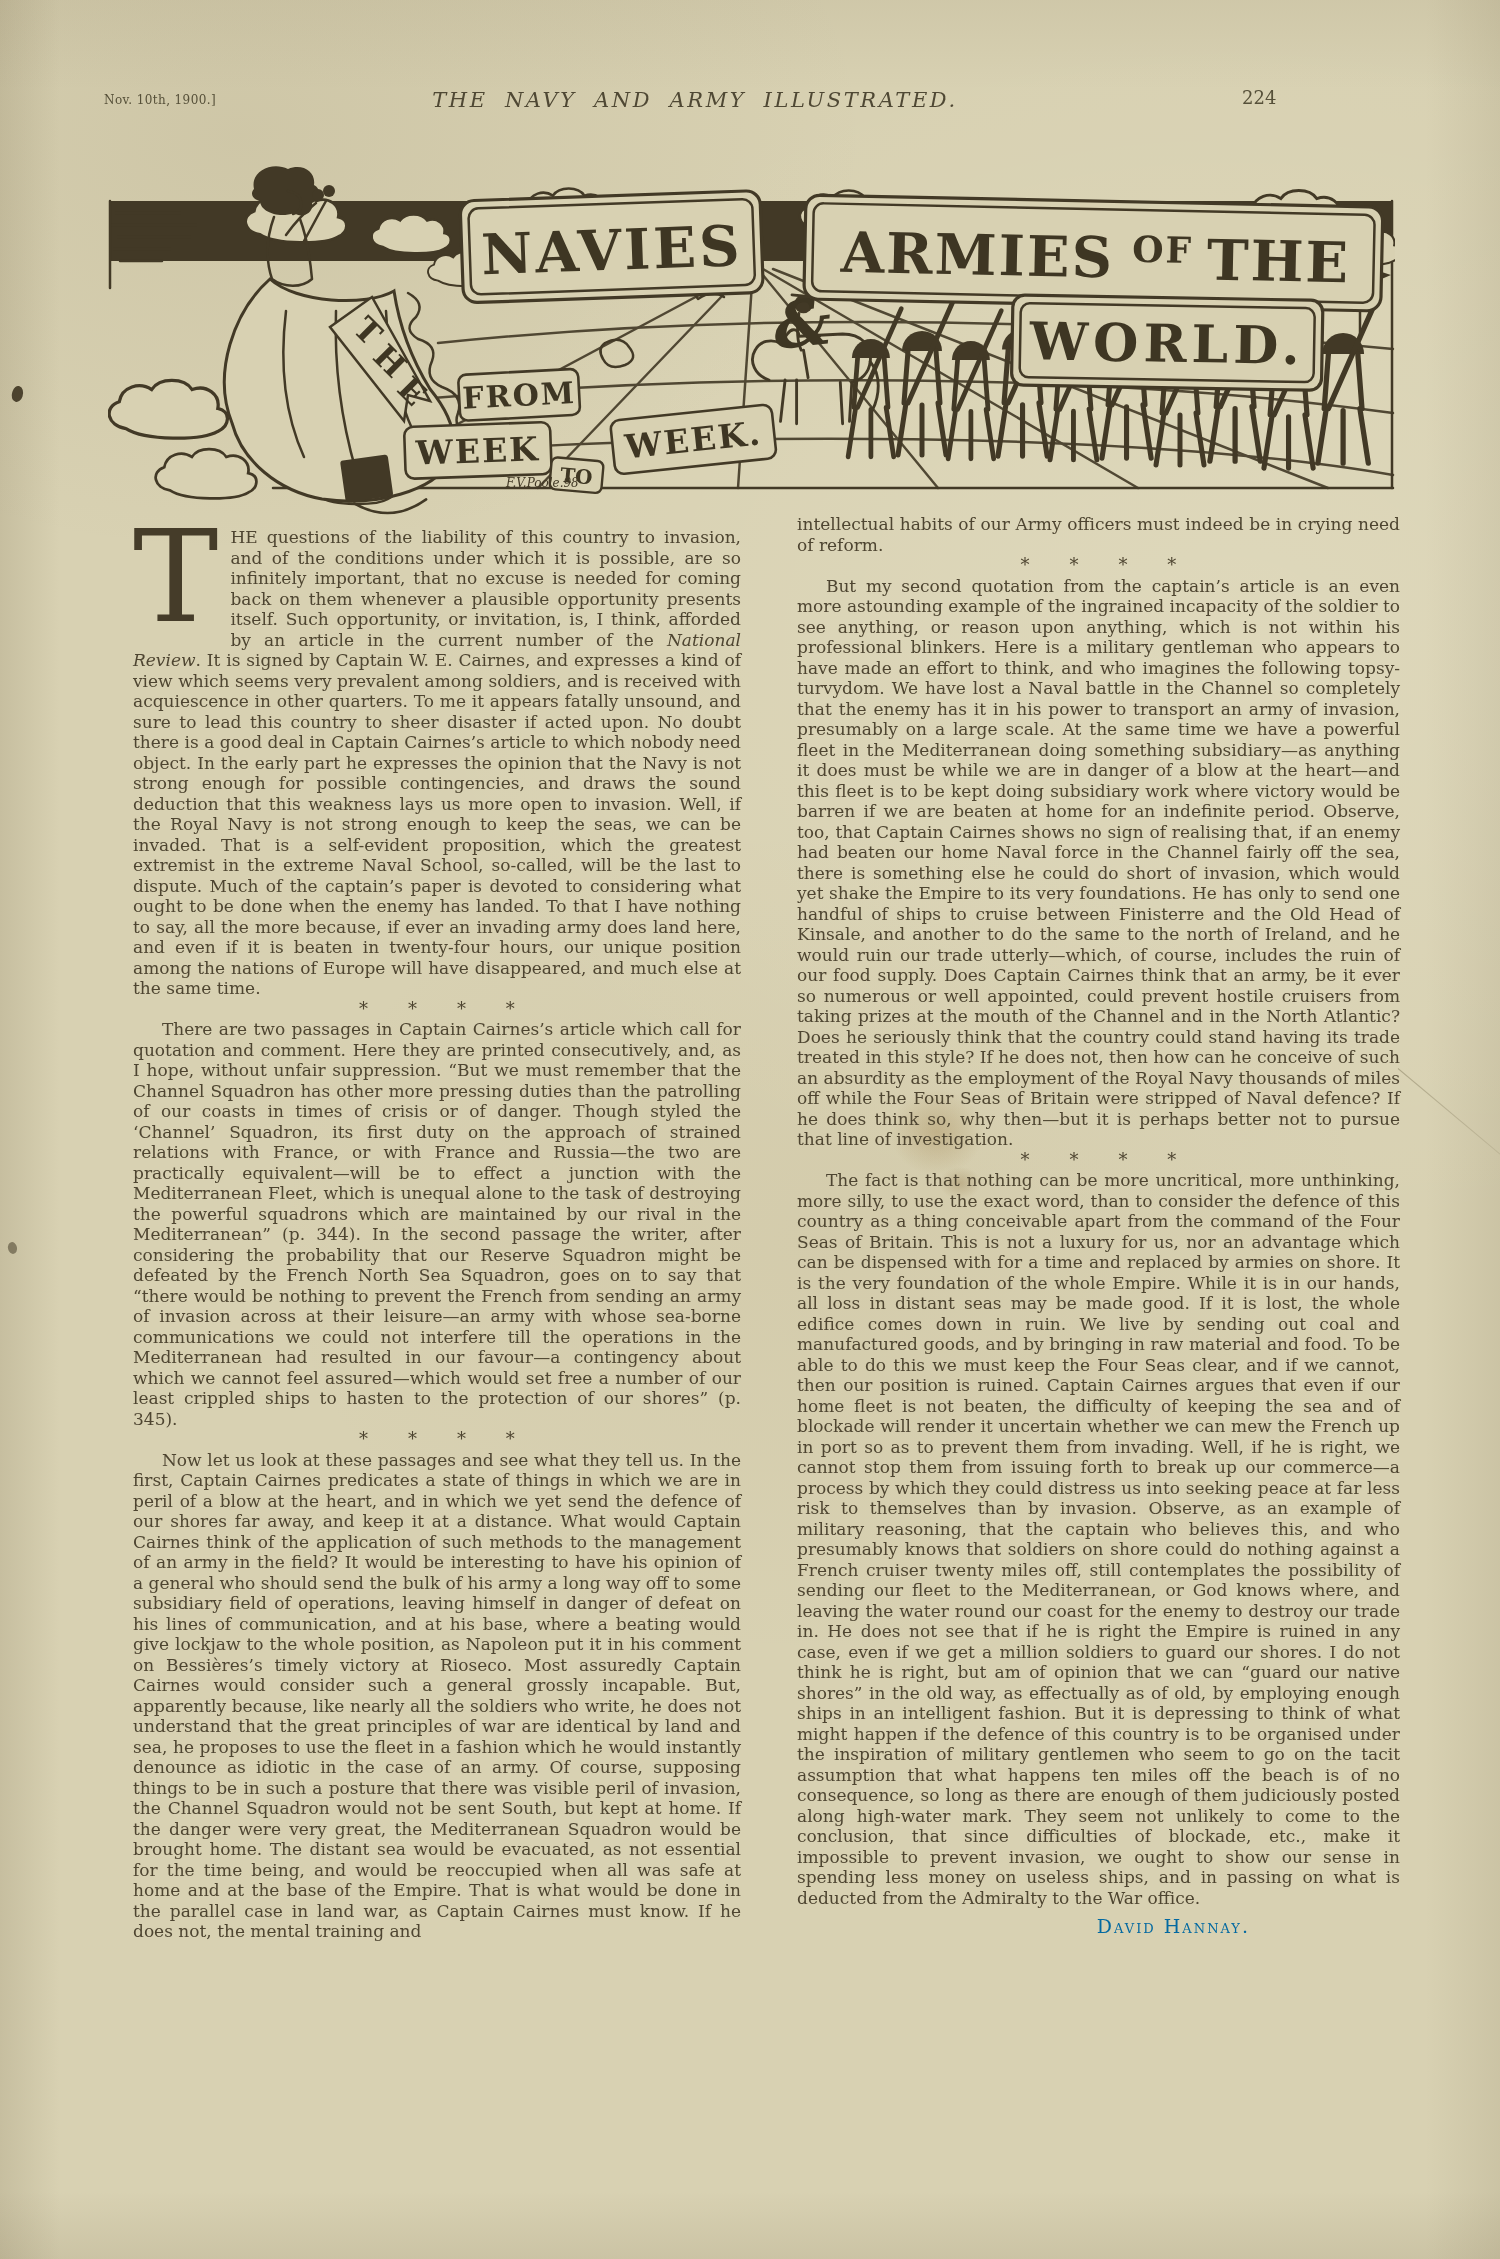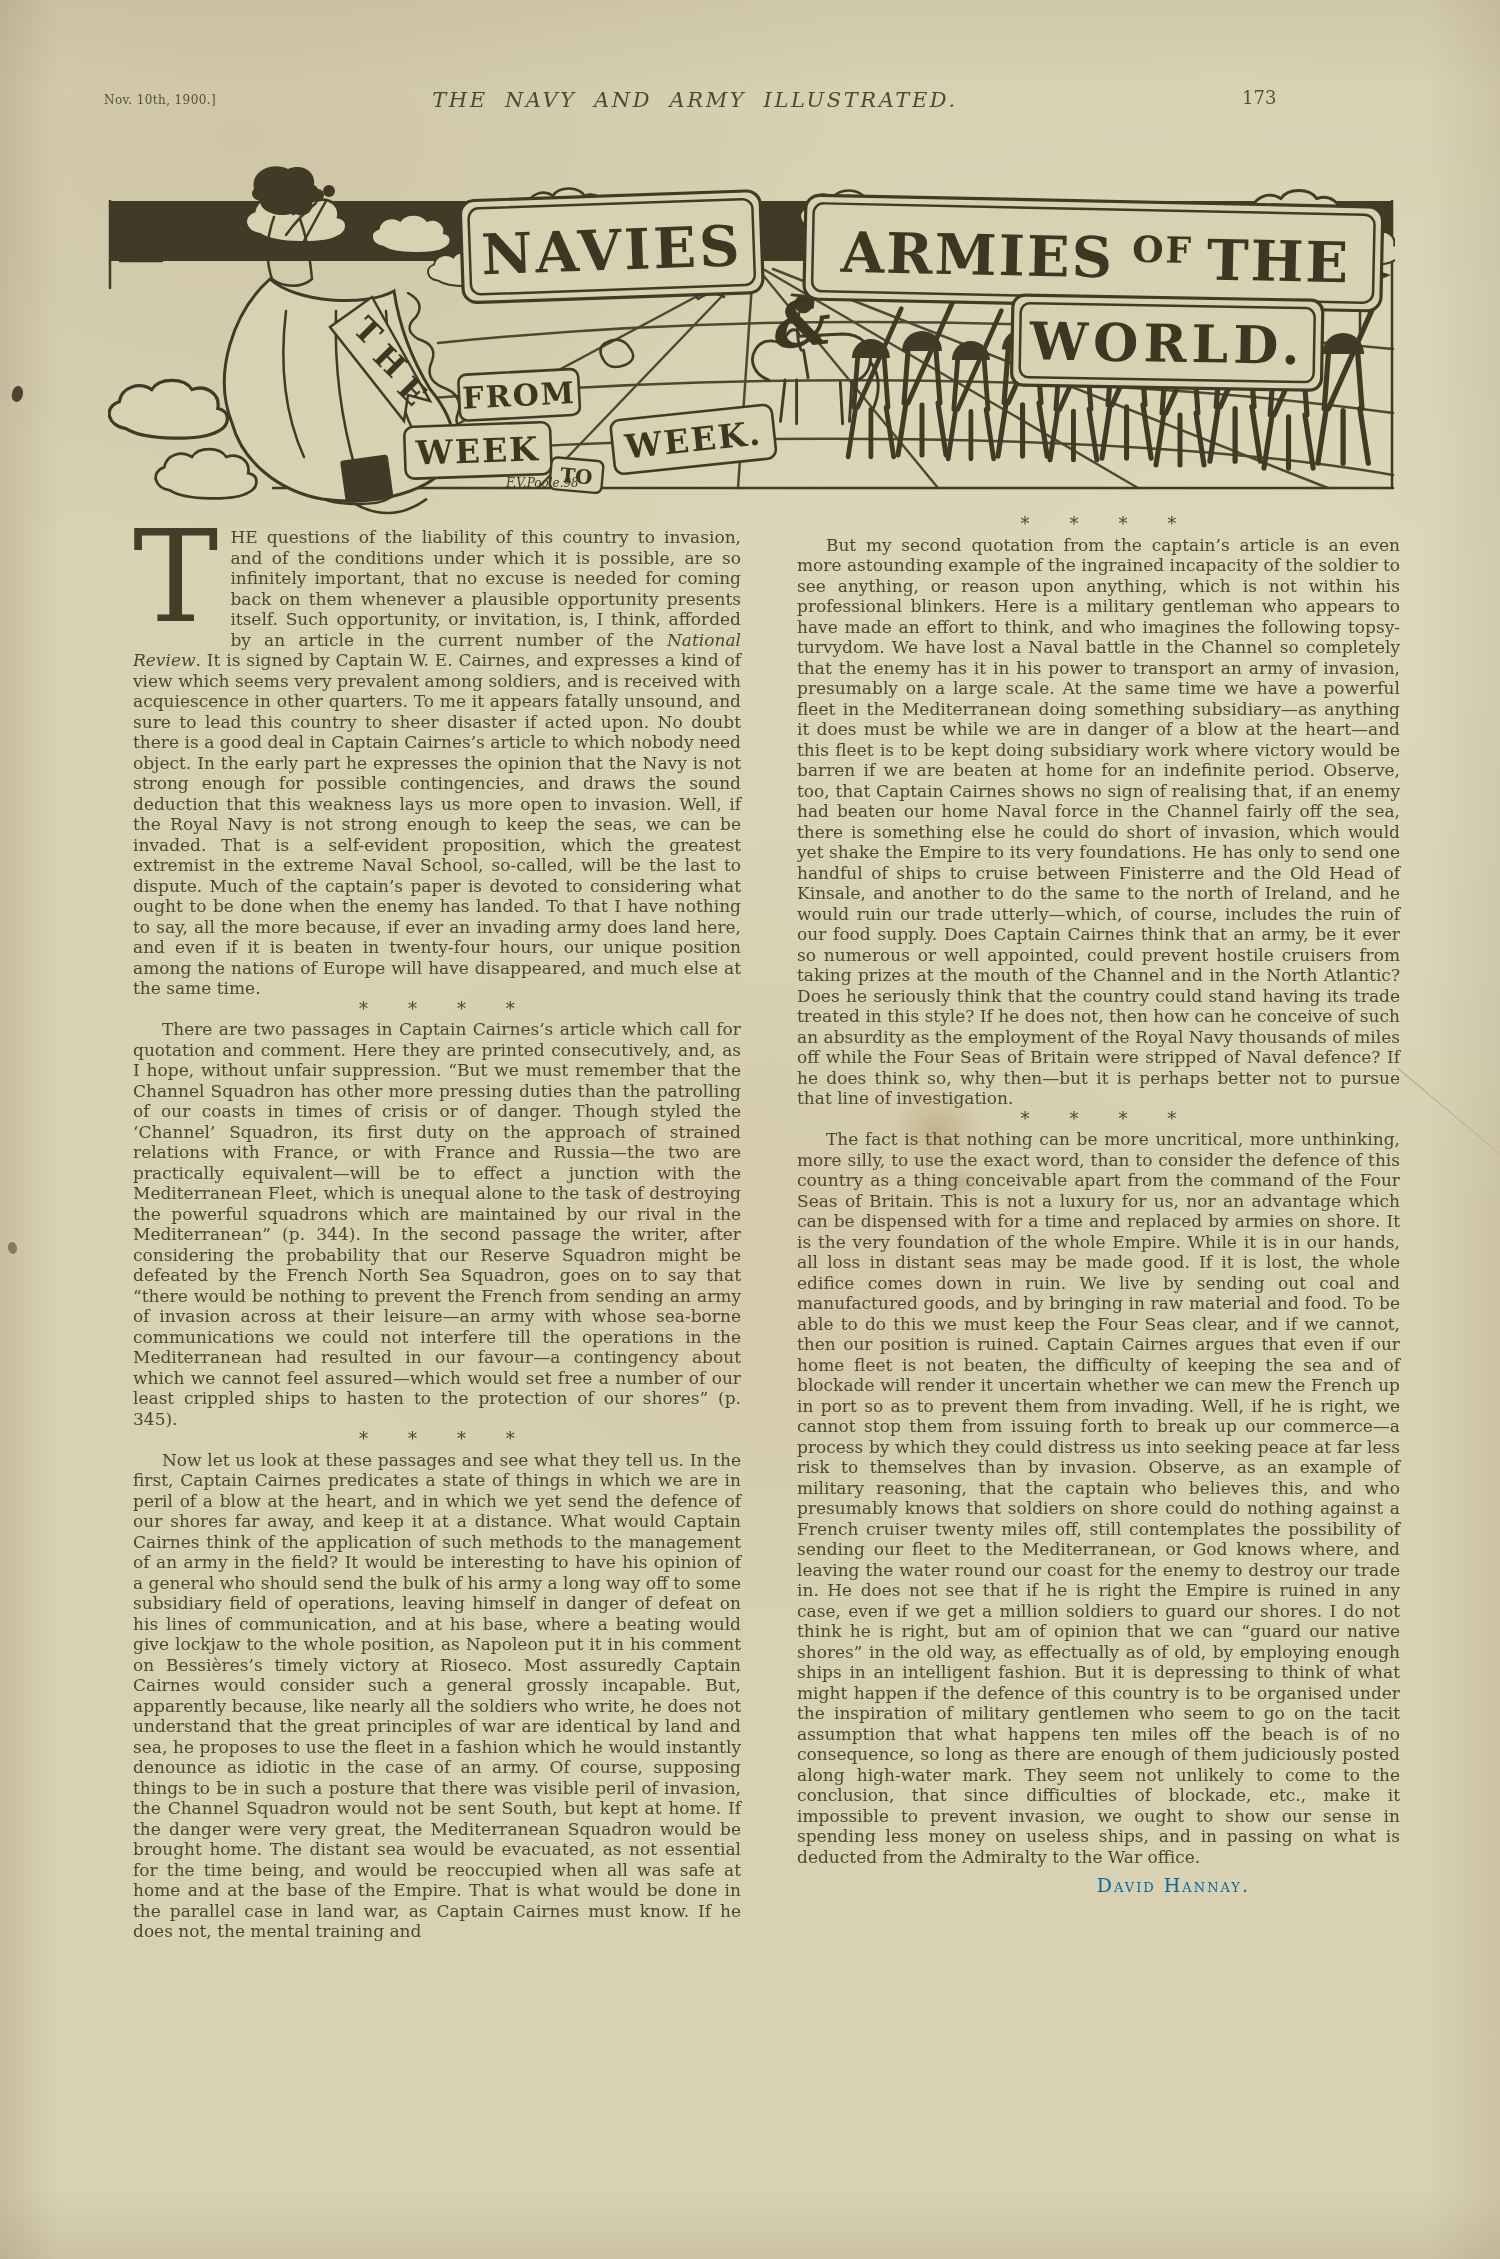--- a/index.html
+++ b/index.html
@@ -60,21 +60,21 @@
 
 <div class="paper-tone"></div>
 <div class="stain-a"></div>
 <div class="stain-b"></div>
 <div class="fleck-a"></div>
 <div class="fleck-b"></div>
 <div class="crease"></div>
 
 <div class="hdr-date">Nov. 10th, 1900.]</div>
 <div class="hdr-title">THE NAVY AND ARMY ILLUSTRATED.</div>
-<div class="hdr-page">173</div>
+<div class="hdr-page">224</div>
 
 <svg class="banner" width="1287" height="380" viewBox="0 0 1287 380">
   <defs>
     <path id="cloud" d="M0,22 C-14,20 -17,6 -5,2 C-3,-9 10,-13 19,-7 C25,-16 43,-16 49,-7 C60,-11 70,-3 68,7 C78,9 77,20 68,24 C56,31 14,31 0,22 Z"></path>
     <g id="soldier">
       <path class="ink-fill" d="M1,10 a10,10 0 0 1 20,0 l-20,0 z"></path>
       <path class="ink" stroke-width="2.2" d="M4,10 l-2,26 M18,10 l2,26 M3,36 l-4,26 M19,36 l4,26 M11,37 l0,25"></path>
       <path class="ink" stroke-width="2.2" d="M27,-16 l-23,52"></path>
     </g>
   </defs>
@@ -222,18 +222,19 @@
 
 <div class="col col-left">
   <p class="noindent"><span class="dropcap">T</span><span>HE questions of the liability of this country to invasion, and of the conditions under which it is possible, are so infinitely important, that no excuse is needed for coming back on them whenever a plausible opportunity presents itself. Such opportunity, or invitation, is, I think, afforded by an article in the current number of the </span><span class="it">National Review</span><span>. It is signed by Captain W. E. Cairnes, and expresses a kind of view which seems very prevalent among soldiers, and is received with acquiescence in other quarters. To me it appears fatally unsound, and sure to lead this country to sheer disaster if acted upon. No doubt there is a good deal in Captain Cairnes’s article to which nobody need object. In the early part he expresses the opinion that the Navy is not strong enough for possible contingencies, and draws the sound deduction that this weakness lays us more open to invasion. Well, if the Royal Navy is not strong enough to keep the seas, we can be invaded. That is a self-evident proposition, which the greatest extremist in the extreme Naval School, so-called, will be the last to dispute. Much of the captain’s paper is devoted to considering what ought to be done when the enemy has landed. To that I have nothing to say, all the more because, if ever an invading army does land here, and even if it is beaten in twenty-four hours, our unique position among the nations of Europe will have disappeared, and much else at the same time.</span></p>
   <p class="sep">* * * *</p>
   <p>There are two passages in Captain Cairnes’s article which call for quotation and comment. Here they are printed consecutively, and, as I hope, without unfair suppression. “But we must remember that the Channel Squadron has other more pressing duties than the patrolling of our coasts in times of crisis or of danger. Though styled the ‘Channel’ Squadron, its first duty on the approach of strained relations with France, or with France and Russia—the two are practically equivalent—will be to effect a junction with the Mediterranean Fleet, which is unequal alone to the task of destroying the powerful squadrons which are maintained by our rival in the Mediterranean” (p. 344). In the second passage the writer, after considering the probability that our Reserve Squadron might be defeated by the French North Sea Squadron, goes on to say that “there would be nothing to prevent the French from sending an army of invasion across at their leisure—an army with whose sea-borne communications we could not interfere till the operations in the Mediterranean had resulted in our favour—a contingency about which we cannot feel assured—which would set free a number of our least crippled ships to hasten to the protection of our shores” (p. 345).</p>
   <p class="sep">* * * *</p>
   <p>Now let us look at these passages and see what they tell us. In the first, Captain Cairnes predicates a state of things in which we are in peril of a blow at the heart, and in which we yet send the defence of our shores far away, and keep it at a distance. What would Captain Cairnes think of the application of such methods to the management of an army in the field? It would be interesting to have his opinion of a general who should send the bulk of his army a long way off to some subsidiary field of operations, leaving himself in danger of defeat on his lines of communication, and at his base, where a beating would give lockjaw to the whole position, as Napoleon put it in his comment on Bessières’s timely victory at Rioseco. Most assuredly Captain Cairnes would consider such a general grossly incapable. But, apparently because, like nearly all the soldiers who write, he does not understand that the great principles of war are identical by land and sea, he proposes to use the fleet in a fashion which he would instantly denounce as idiotic in the case of an army. Of course, supposing things to be in such a posture that there was visible peril of invasion, the Channel Squadron would not be sent South, but kept at home. If the danger were very great, the Mediterranean Squadron would be brought home. The distant sea would be evacuated, as not essential for the time being, and would be reoccupied when all was safe at home and at the base of the Empire. That is what would be done in the parallel case in land war, as Captain Cairnes must know. If he does not, the mental training and</p>
 </div>
 
 <div class="col col-right">
+  <p class="noindent">intellectual habits of our Army officers must indeed be in crying need of reform.</p>
   <p class="sep">* * * *</p>
   <p>But my second quotation from the captain’s article is an even more astounding example of the ingrained incapacity of the soldier to see anything, or reason upon anything, which is not within his professional blinkers. Here is a military gentleman who appears to have made an effort to think, and who imagines the following topsy-turvydom. We have lost a Naval battle in the Channel so completely that the enemy has it in his power to transport an army of invasion, presumably on a large scale. At the same time we have a powerful fleet in the Mediterranean doing something subsidiary—as anything it does must be while we are in danger of a blow at the heart—and this fleet is to be kept doing subsidiary work where victory would be barren if we are beaten at home for an indefinite period. Observe, too, that Captain Cairnes shows no sign of realising that, if an enemy had beaten our home Naval force in the Channel fairly off the sea, there is something else he could do short of invasion, which would yet shake the Empire to its very foundations. He has only to send one handful of ships to cruise between Finisterre and the Old Head of Kinsale, and another to do the same to the north of Ireland, and he would ruin our trade utterly—which, of course, includes the ruin of our food supply. Does Captain Cairnes think that an army, be it ever so numerous or well appointed, could prevent hostile cruisers from taking prizes at the mouth of the Channel and in the North Atlantic? Does he seriously think that the country could stand having its trade treated in this style? If he does not, then how can he conceive of such an absurdity as the employment of the Royal Navy thousands of miles off while the Four Seas of Britain were stripped of Naval defence? If he does think so, why then—but it is perhaps better not to pursue that line of investigation.</p>
   <p class="sep">* * * *</p>
   <p>The fact is that nothing can be more uncritical, more unthinking, more silly, to use the exact word, than to consider the defence of this country as a thing conceivable apart from the command of the Four Seas of Britain. This is not a luxury for us, nor an advantage which can be dispensed with for a time and replaced by armies on shore. It is the very foundation of the whole Empire. While it is in our hands, all loss in distant seas may be made good. If it is lost, the whole edifice comes down in ruin. We live by sending out coal and manufactured goods, and by bringing in raw material and food. To be able to do this we must keep the Four Seas clear, and if we cannot, then our position is ruined. Captain Cairnes argues that even if our home fleet is not beaten, the difficulty of keeping the sea and of blockade will render it uncertain whether we can mew the French up in port so as to prevent them from invading. Well, if he is right, we cannot stop them from issuing forth to break up our commerce—a process by which they could distress us into seeking peace at far less risk to themselves than by invasion. Observe, as an example of military reasoning, that the captain who believes this, and who presumably knows that soldiers on shore could do nothing against a French cruiser twenty miles off, still contemplates the possibility of sending our fleet to the Mediterranean, or God knows where, and leaving the water round our coast for the enemy to destroy our trade in. He does not see that if he is right the Empire is ruined in any case, even if we get a million soldiers to guard our shores. I do not think he is right, but am of opinion that we can “guard our native shores” in the old way, as effectually as of old, by employing enough ships in an intelligent fashion. But it is depressing to think of what might happen if the defence of this country is to be organised under the inspiration of military gentlemen who seem to go on the tacit assumption that what happens ten miles off the beach is of no consequence, so long as there are enough of them judiciously posted along high-water mark. They seem not unlikely to come to the conclusion, that since difficulties of blockade, etc., make it impossible to prevent invasion, we ought to show our sense in spending less money on useless ships, and in passing on what is deducted from the Admiralty to the War office.</p>
   <p class="byline">David Hannay.</p>
 </div>
 
 </body></html>

